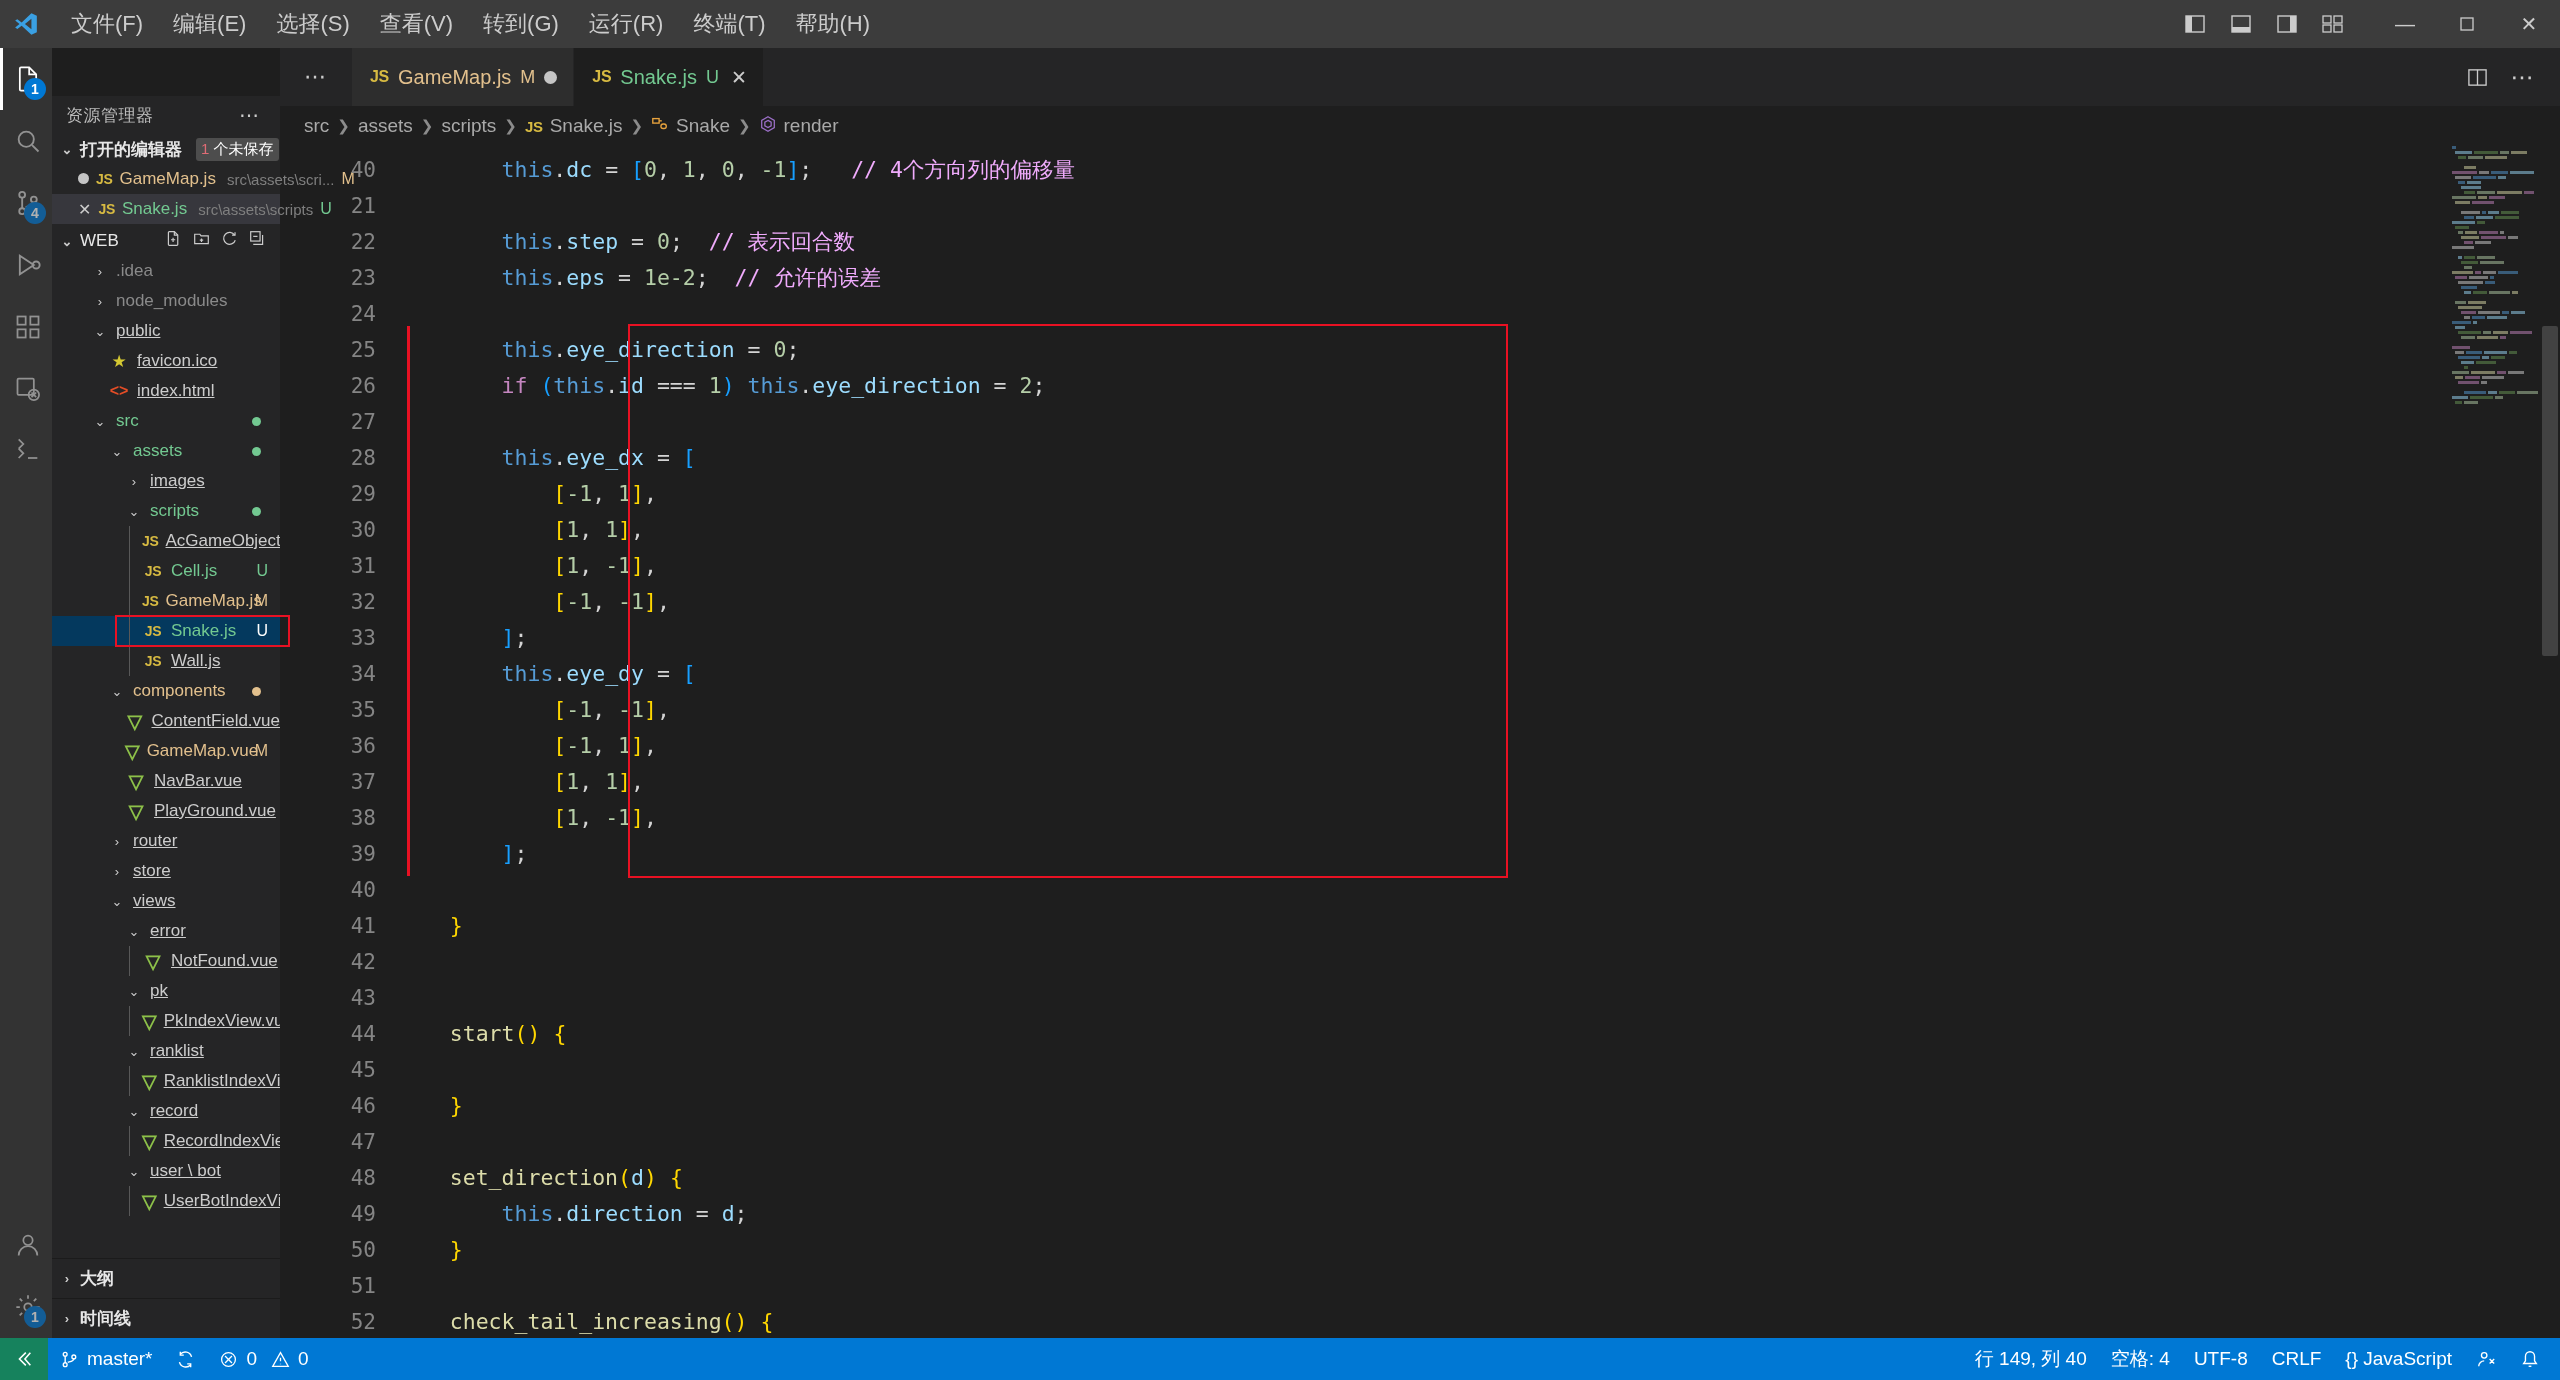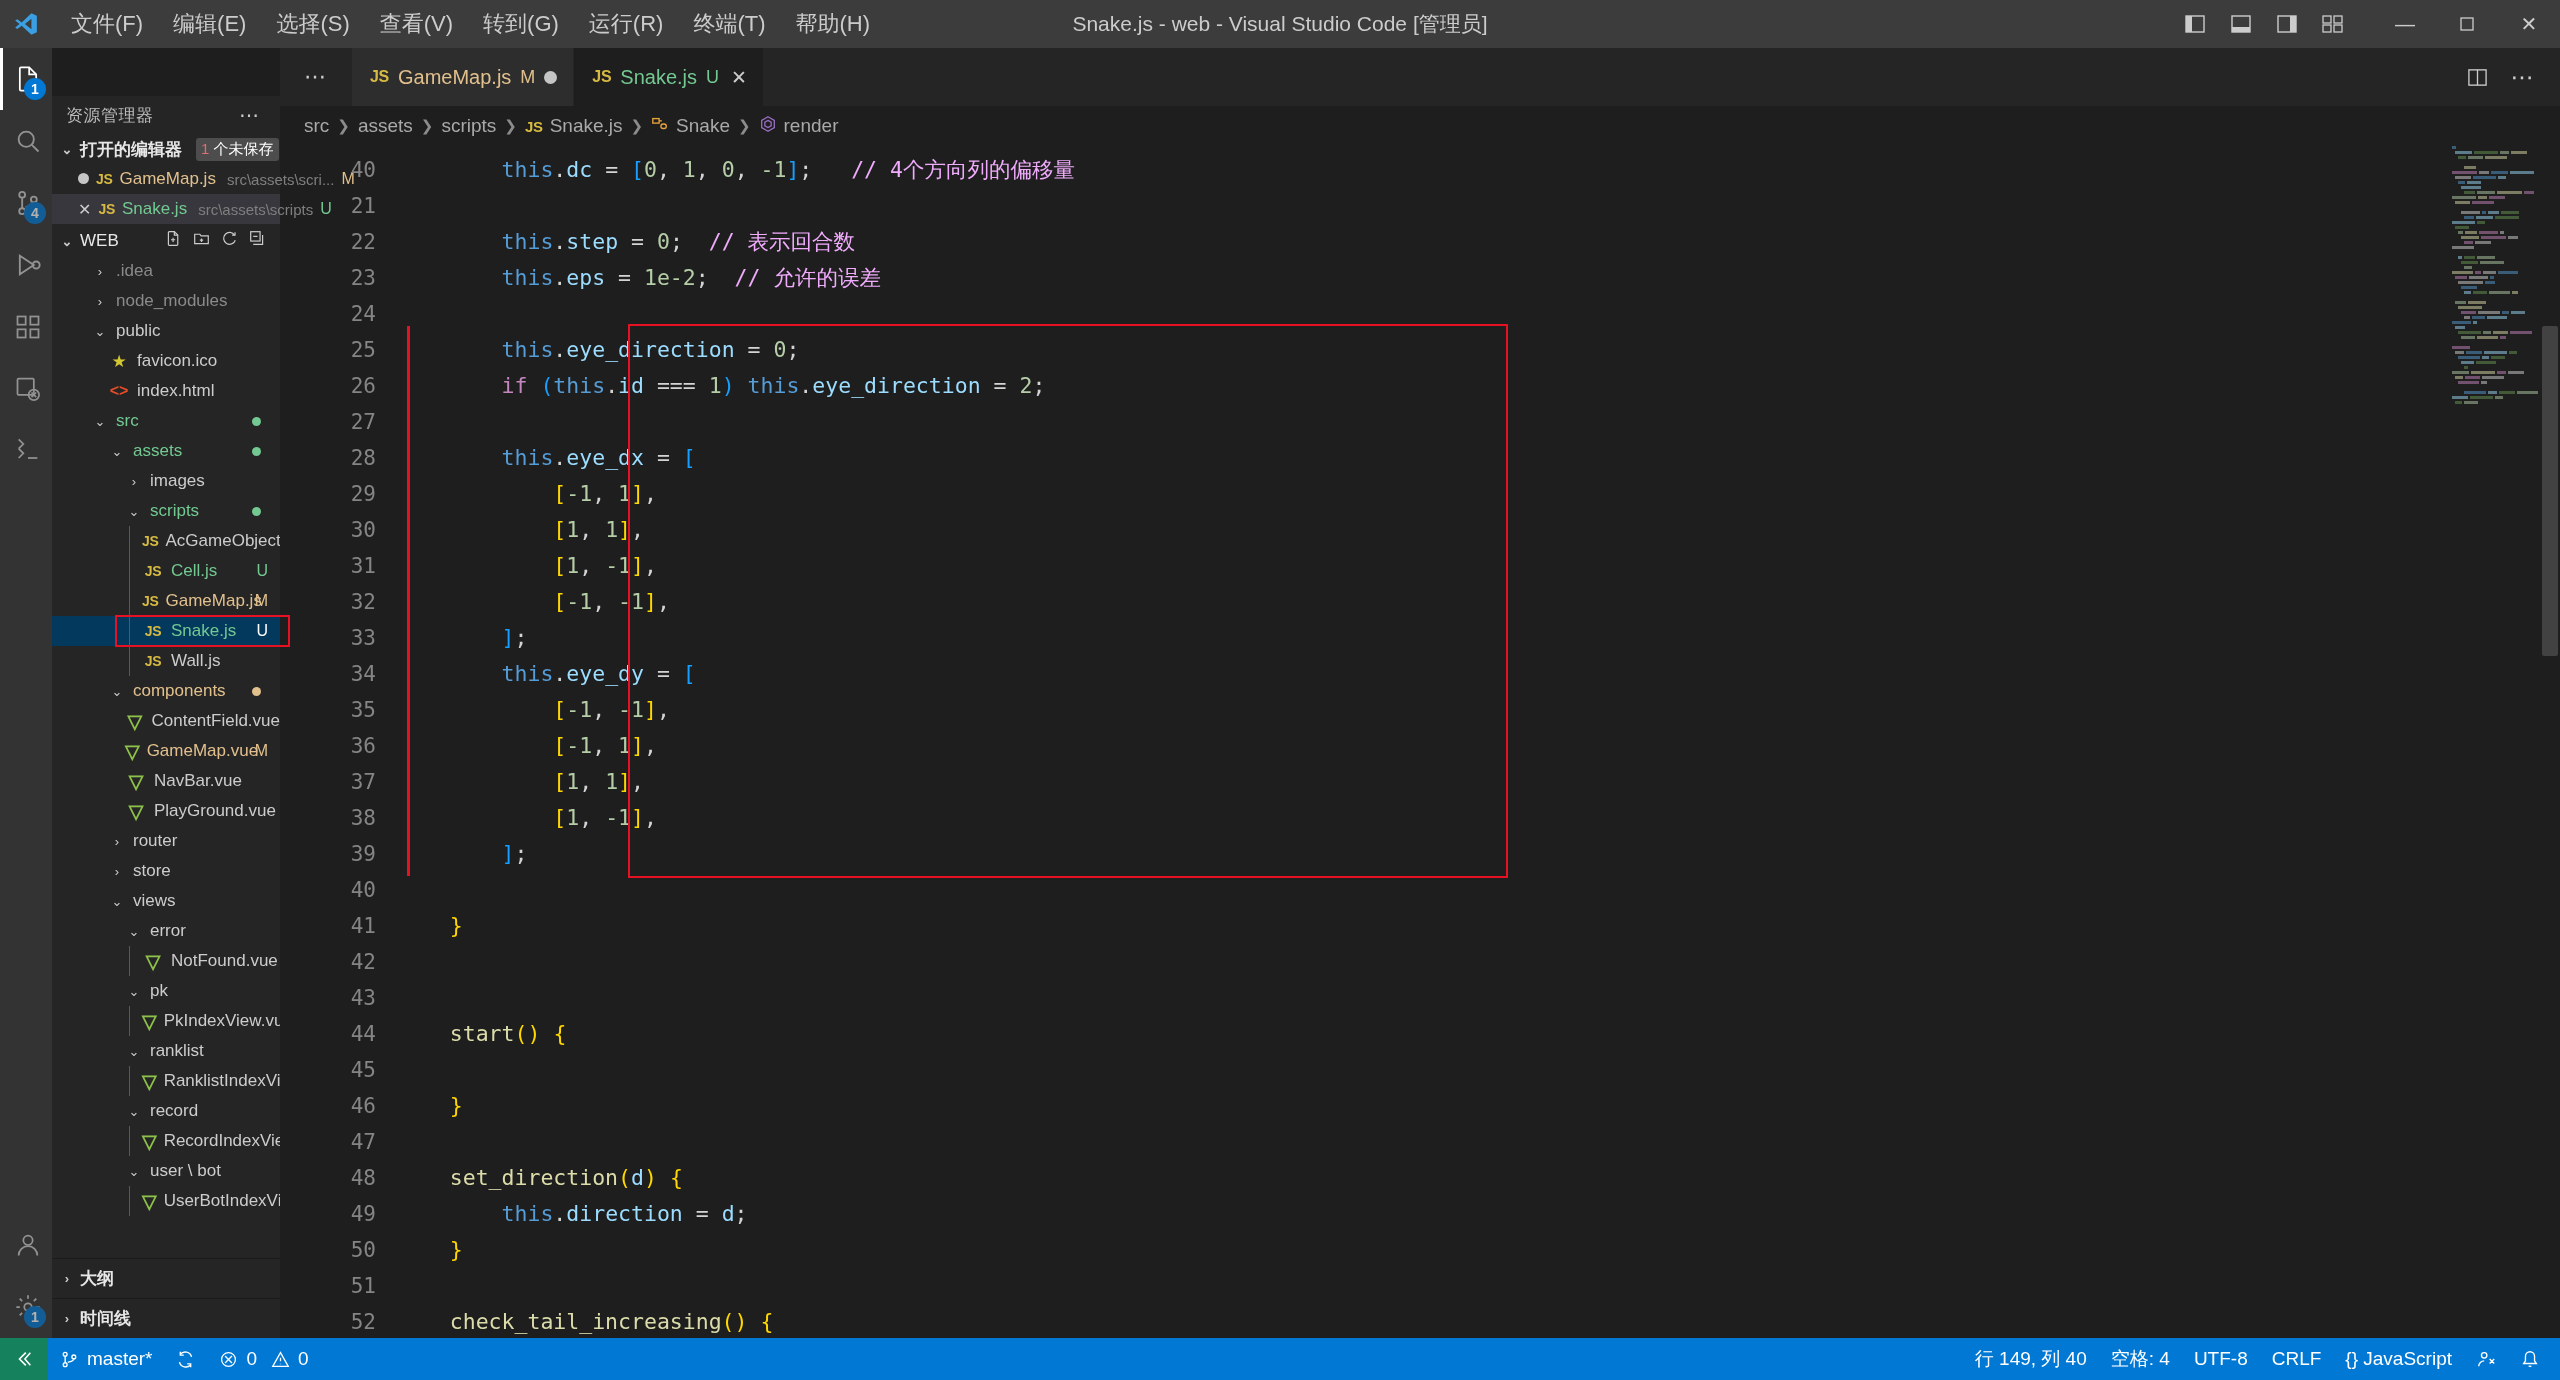--- a/index.html
+++ b/index.html
@@ -76,21 +76,21 @@
   .open-row {
     height:30px; display:flex; align-items:center; font-size:17px; padding-left:26px; gap:7px;
   }
   .open-row.sel { background:#37373d; }
   .open-row .mark { width:22px; text-align:center; color:#cccccc; font-size:16px; }
   .dot { display:inline-block; width:11px; height:11px; border-radius:50%; background:#c5c5c5; }
   .js-ico { color:#d7ba42; font-weight:bold; font-size:14px; letter-spacing:-.3px; }
   .vue-ico { color:#81c784; font-size:15px; }
   .fname-mod { color:#e2c08d; }
   .fname-untr { color:#73c991; }
-  .fname { color:#cccccc; }
+  .fname { color:#cccccc;text-decoration:underline; }
   .fpath { color:#7f7f7f; font-size:15px; margin-left:4px; }
   .fstat { margin-left:auto; margin-right:12px; font-size:16px; }
   .stat-M { color:#e2c08d; }
   .stat-U { color:#73c991; }
 
   .tree { overflow:hidden; flex:1 1 auto; min-height:0; }
   .trow {
     height:30px; display:flex; align-items:center; font-size:17px; gap:6px;
     position:relative; white-space:nowrap;
   }
@@ -197,21 +197,20 @@
     <div class="menu">
       <div class="menu-item">文件(F)</div>
       <div class="menu-item">编辑(E)</div>
       <div class="menu-item">选择(S)</div>
       <div class="menu-item">查看(V)</div>
       <div class="menu-item">转到(G)</div>
       <div class="menu-item">运行(R)</div>
       <div class="menu-item">终端(T)</div>
       <div class="menu-item">帮助(H)</div>
     </div>
-    <div class="title-center">Snake.js - web - Visual Studio Code [管理员]</div>
     <div class="title-right">
       <div class="layout-icons">
         <div class="layout-btn">
           <svg width="20" height="18" viewBox="0 0 20 18">
               <rect x="1" y="1" width="18" height="16" fill="none" stroke="#cccccc" stroke-width="1.4"></rect>
               <rect x="1" y="1" width="6" height="16" fill="#cccccc"></rect>
             </svg>
         </div>
         <div class="layout-btn">
           <svg width="20" height="18" viewBox="0 0 20 18">

